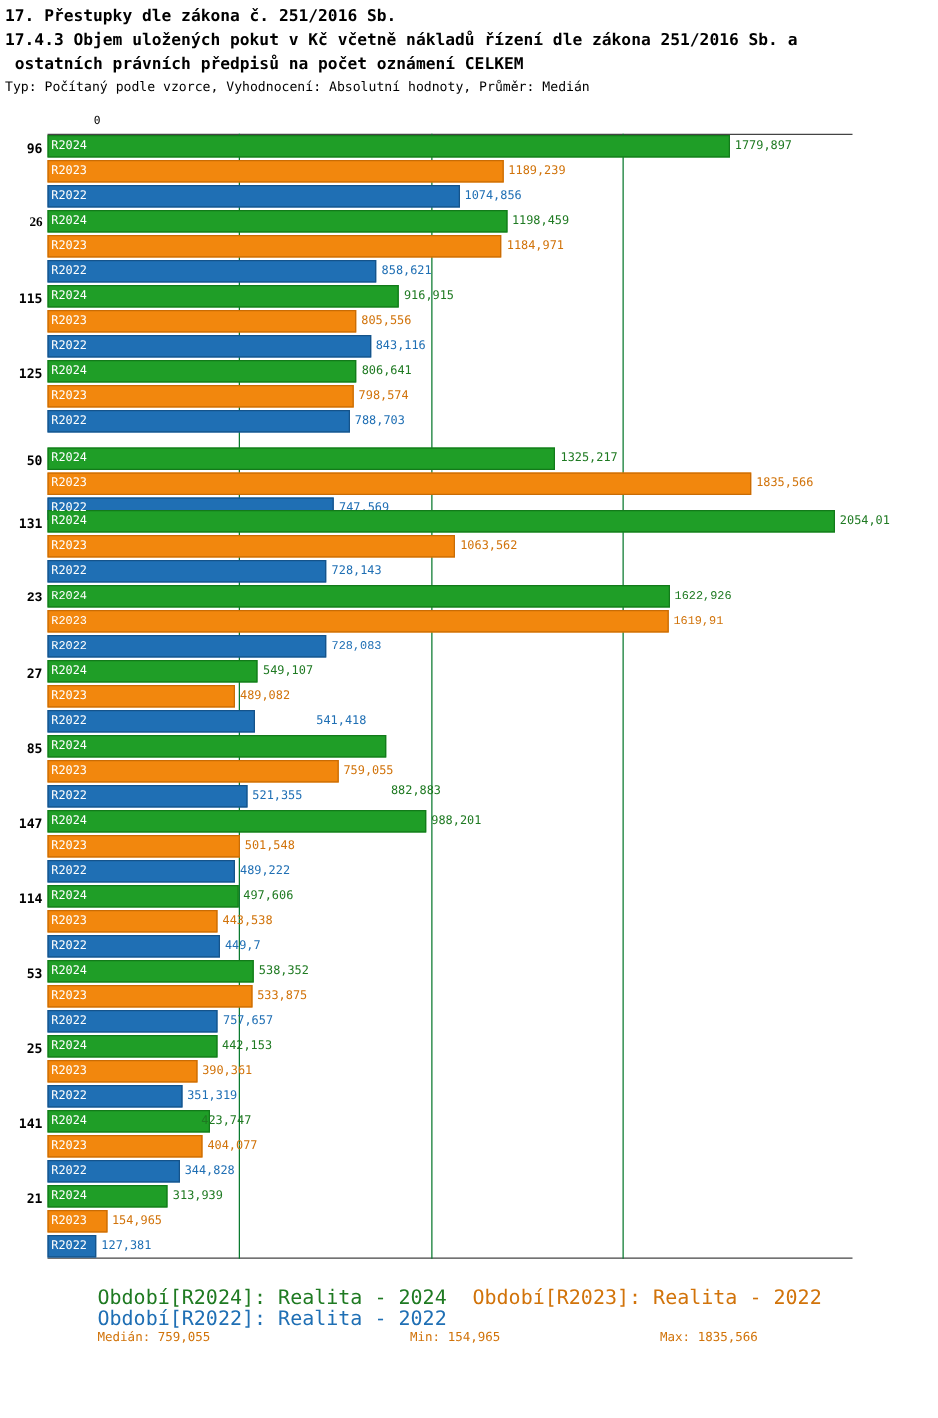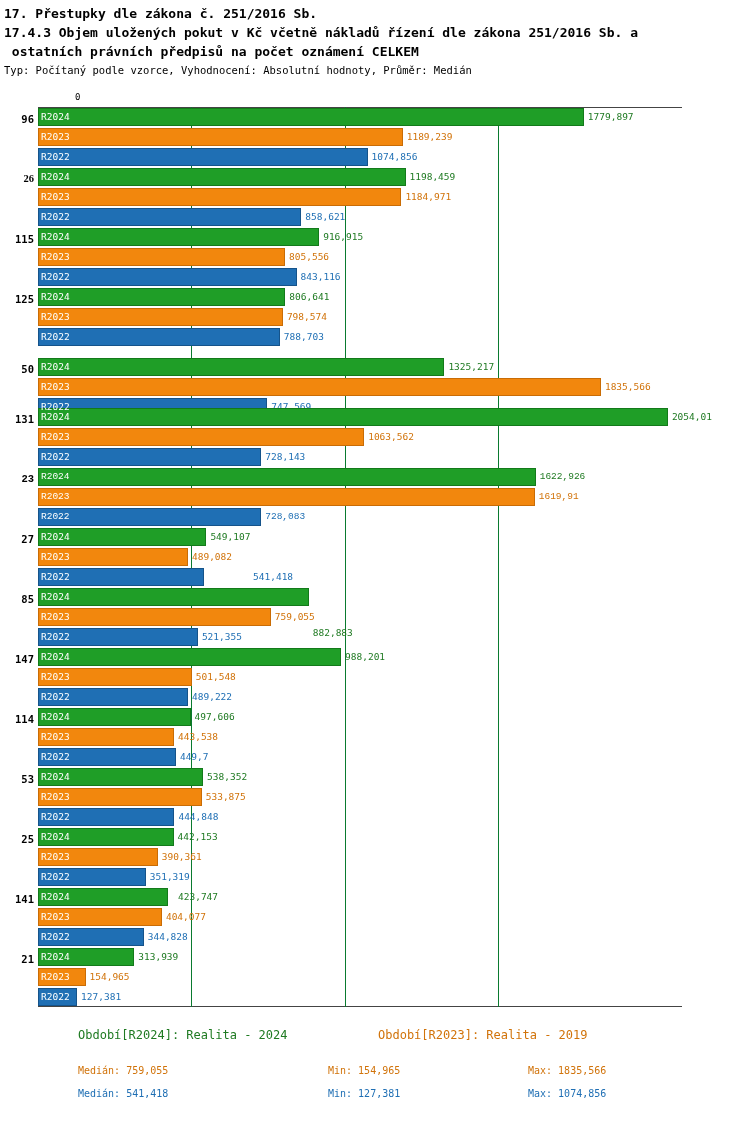--- a/index.html
+++ b/index.html
@@ -61,21 +61,21 @@
     font-size:9.5px;white-space:nowrap;
   }
   .val.g{color:#1f7a22;}
   .val.o{color:#d1730a;}
   .val.b{color:#1f6fb4;}
   .lbl-g{color:#1f7a22;}
   .lbl-o{color:#d1730a;}
   .lbl-b{color:#1f6fb4;}
   .legend{
     position:absolute;left:0;top:1028px;width:750px;
-    font-size:12px;
+    font-size:16px;
   }
   .legend .lrow{position:relative;height:17px;}
   .legend .c1{position:absolute;left:78px;}
   .legend .c2{position:absolute;left:378px;}
   .stats{
     position:absolute;left:0;top:1065px;width:750px;font-size:10px;
   }
   .stats .srow{position:relative;height:23px;}
   .stats .s1{position:absolute;left:78px;}
   .stats .s2{position:absolute;left:328px;}
@@ -303,21 +303,21 @@
         <div class="val g" style="left: 169.095px;">538,352</div>
       </div>
       <div class="row" style="top: 21px; width: 644px;">
         <div class="bar o" style="width: 163.722px;"></div>
         <div class="serieslabel lbl-o" style="color: rgb(255, 255, 255);">R2023</div>
         <div class="val o" style="left: 167.722px;">533,875</div>
       </div>
       <div class="row" style="top: 41px; width: 644px;">
         <div class="bar b" style="width: 136.42px;"></div>
         <div class="serieslabel lbl-b" style="color: rgb(255, 255, 255);">R2022</div>
-        <div class="val b" style="left: 140.42px;">444,848</div>
+        <div class="val b" style="left: 140.42px;">757,657</div>
       </div>
     </div>
     <div class="group" style="top: 827px; height: 60px;">
       <div class="grouplabel" style="top: 6px;">25</div>
       <div class="row" style="top: 1px; width: 644px;">
         <div class="bar g" style="width: 135.594px;"></div>
         <div class="serieslabel lbl-g" style="color: rgb(255, 255, 255);">R2024</div>
         <div class="val g" style="left: 139.594px;">442,153</div>
       </div>
       <div class="row" style="top: 21px; width: 644px;">
@@ -329,21 +329,21 @@
         <div class="bar b" style="width: 107.738px;"></div>
         <div class="serieslabel lbl-b" style="color: rgb(255, 255, 255);">R2022</div>
         <div class="val b" style="left: 111.738px;">351,319</div>
       </div>
     </div>
     <div class="group" style="top: 887px; height: 60px;">
       <div class="grouplabel" style="top: 6px;">141</div>
       <div class="row" style="top: 1px; width: 644px;">
         <div class="bar g" style="width: 129.949px;"></div>
         <div class="serieslabel lbl-g" style="color: rgb(255, 255, 255);">R2024</div>
-        <div class="val g" style="left: 140px;">423,747</div>
+        <div class="val g" style="left: 123px;">423,747</div>
       </div>
       <div class="row" style="top: 21px; width: 644px;">
         <div class="bar o" style="width: 123.917px;"></div>
         <div class="serieslabel lbl-o" style="color: rgb(255, 255, 255);">R2023</div>
         <div class="val o" style="left: 127.917px;">404,077</div>
       </div>
       <div class="row" style="top: 41px; width: 644px;">
         <div class="bar b" style="width: 105.747px;"></div>
         <div class="serieslabel lbl-b" style="color: rgb(255, 255, 255);">R2022</div>
         <div class="val b" style="left: 109.747px;">344,828</div>
@@ -365,27 +365,25 @@
         <div class="bar b" style="width: 39.0635px;"></div>
         <div class="serieslabel lbl-b" style="color: rgb(255, 255, 255);">R2022</div>
         <div class="val b" style="left: 43.0635px;">127,381</div>
       </div>
     </div>
   </div>
 
 <div class="legend" id="legend">
     <div class="lrow">
       <span class="c1" style="color: rgb(31, 122, 34);">Období[R2024]: Realita - 2024</span>
-      <span class="c2" style="color: rgb(209, 115, 10);">Období[R2023]: Realita - 2019</span>
+      <span class="c2" style="color: rgb(209, 115, 10);">Období[R2023]: Realita - 2022</span>
+    </div>
+    <div class="lrow">
+      <span class="c1" style="color: rgb(31, 111, 180);">Období[R2022]: Realita - 2022</span>
     </div>
   </div>
 <div class="stats" id="stats">
     <div class="srow" style="color: rgb(209, 115, 10);">
       <span class="s1">Medián: 759,055</span>
       <span class="s2">Min: 154,965</span>
       <span class="s3">Max: 1835,566</span>
     </div>
-    <div class="srow" style="color: rgb(31, 111, 180);">
-      <span class="s1">Medián: 541,418</span>
-      <span class="s2">Min: 127,381</span>
-      <span class="s3">Max: 1074,856</span>
-    </div>
   </div>
 
 </body></html>

